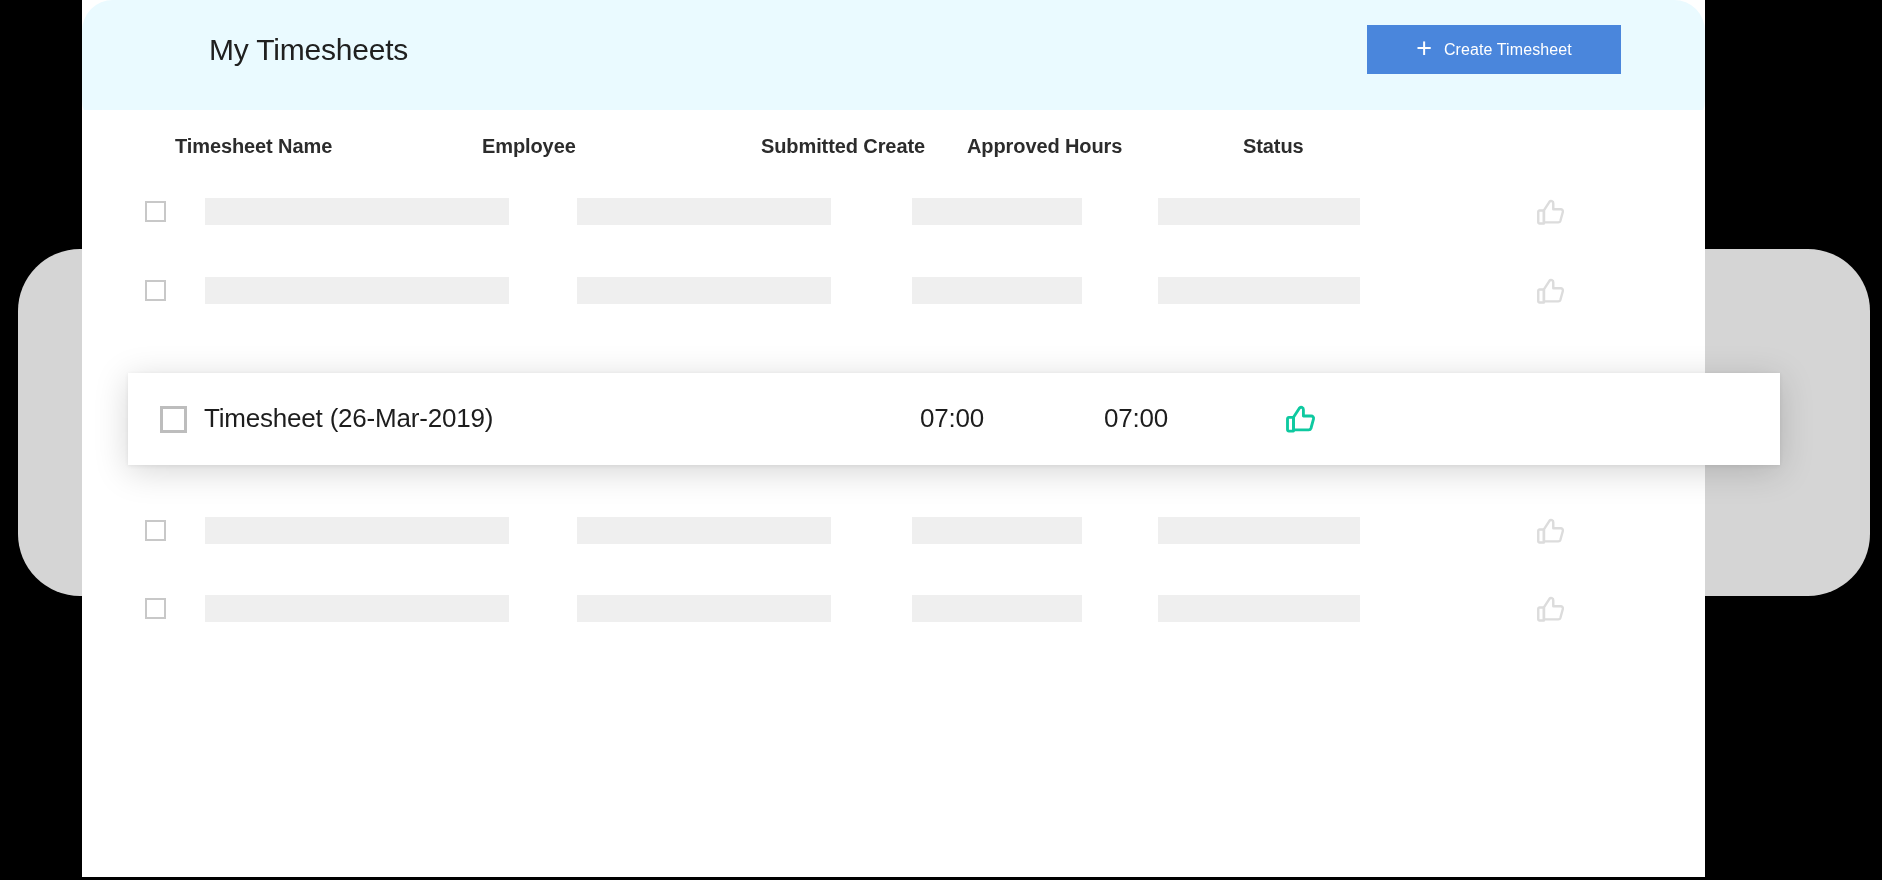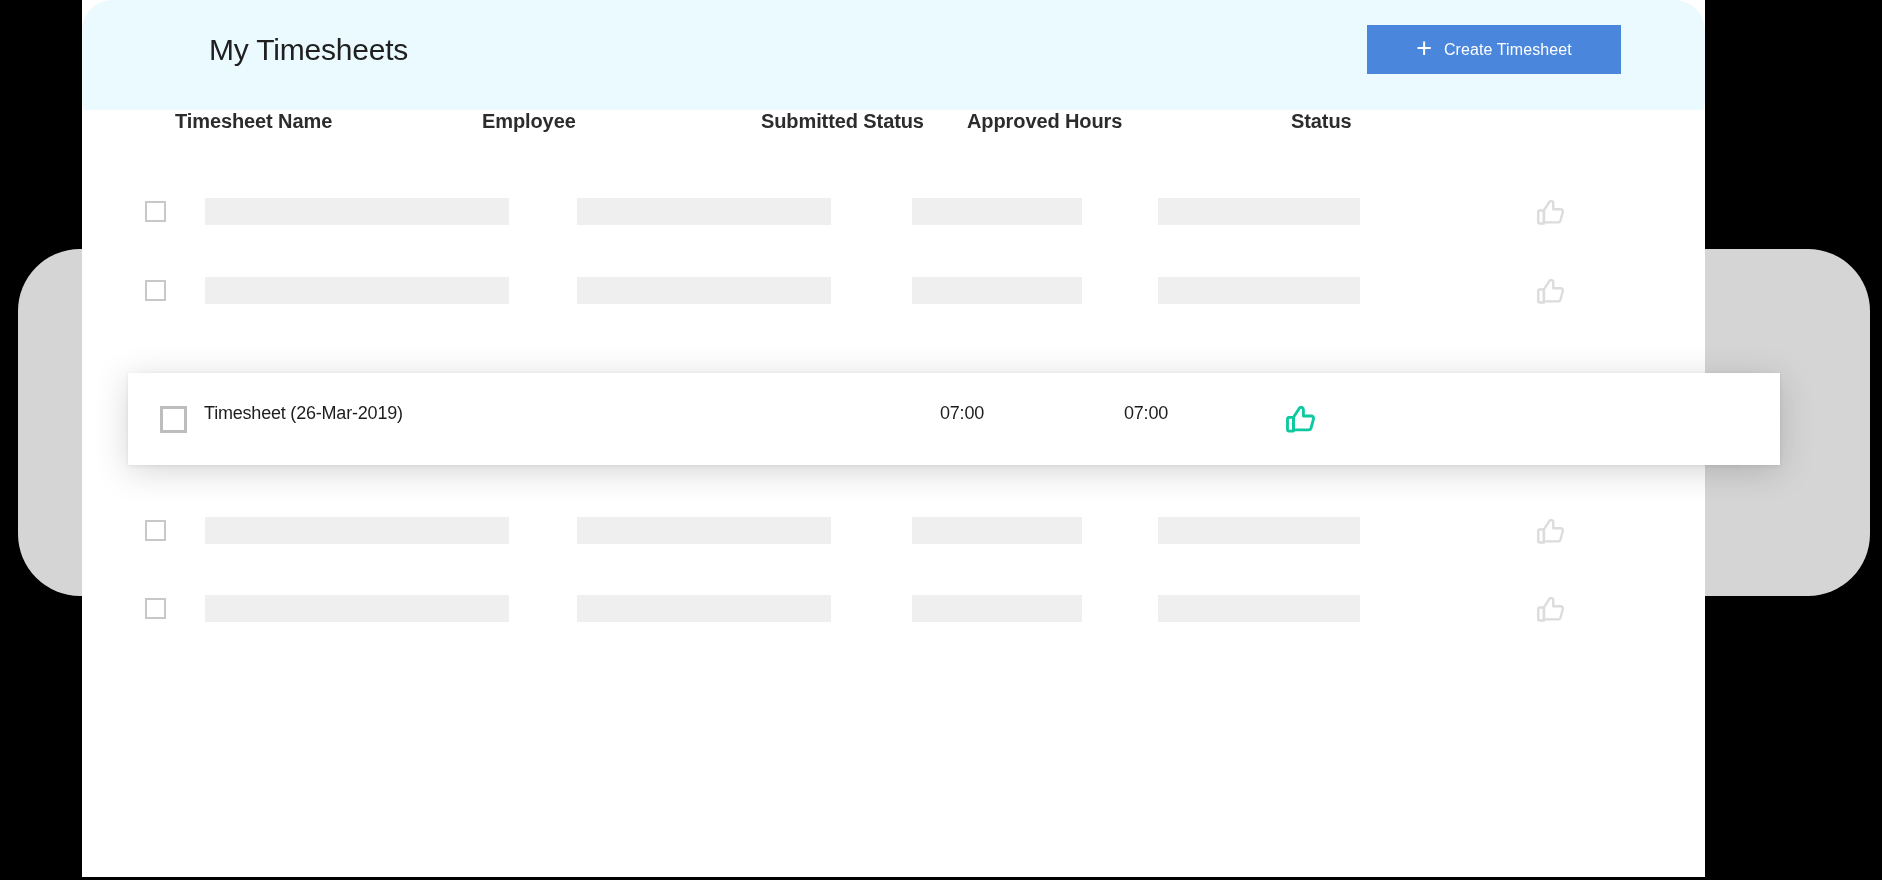--- a/index.html
+++ b/index.html
@@ -85,32 +85,32 @@
     background: #ffffff;
   }
 
   .head-row {
     position: absolute;
     left: 0; top: 0;
     width: 1623px; height: 60px;
   }
   .col-head {
     position: absolute;
-    top: 0;
+    top: 25px;
     font-size: 20px;
     font-weight: 700;
     color: #2c2c2c;
     white-space: nowrap;
     letter-spacing: -0.1px;
   }
   .col-head.c0 { left: 93px; }
   .col-head.c1 { left: 400px; text-align: center; }
   .col-head.c2 { left: 679px; }
   .col-head.c3 { left: 885px; }
-  .col-head.c4 { left: 1161px; margin-left: 48px; }
+  .col-head.c4 { left: 1161px; }
 
   
   .data-row {
     position: absolute;
     left: 0;
     width: 1623px; height: 66px;
   }
   .row-checkbox {
     position: absolute;
     left: 63px; top: 22px;
@@ -152,21 +152,21 @@
     position: absolute;
     left: 32px; top: 33px;
     width: 27px; height: 27px;
     border: 3px solid #bdbdbd;
     background: #ffffff;
     cursor: pointer;
   }
   .hl-cell {
     position: absolute;
     top: 30px;
-    font-size: 18px;
+    font-size: 26px;
     color: #1d1d1d;
     white-space: nowrap;
     letter-spacing: -0.2px;
   }
   .hl-cell.h0 { left: 76px; }
   .hl-cell.h1 { left: 404px; }
   .hl-cell.h2 { left: 772px; text-align: right; width: 84px; }
   .hl-cell.h3 { left: 956px; text-align: right; width: 84px; }
   .hl-status {
     position: absolute;
@@ -192,21 +192,21 @@
         <span class="plus-glyph">+</span>
         <span class="btn-label">Create Timesheet</span>
       </div>
     </div>
 
     <div class="table-area">
 
       <div class="head-row">
         <div class="col-head c0">Timesheet Name</div>
         <div class="col-head c1">Employee</div>
-        <div class="col-head c2">Submitted Status</div>
+        <div class="col-head c2">Submitted Create</div>
         <div class="col-head c3">Approved Hours</div>
         <div class="col-head c4">Status</div>
       </div>
 
       <div id="rows-above">
           <div class="data-row" style="top: 69px;">
             <div class="row-checkbox"></div>
             <div class="skel s0"></div>
             <div class="skel s1"></div>
             <div class="skel s2"></div>

